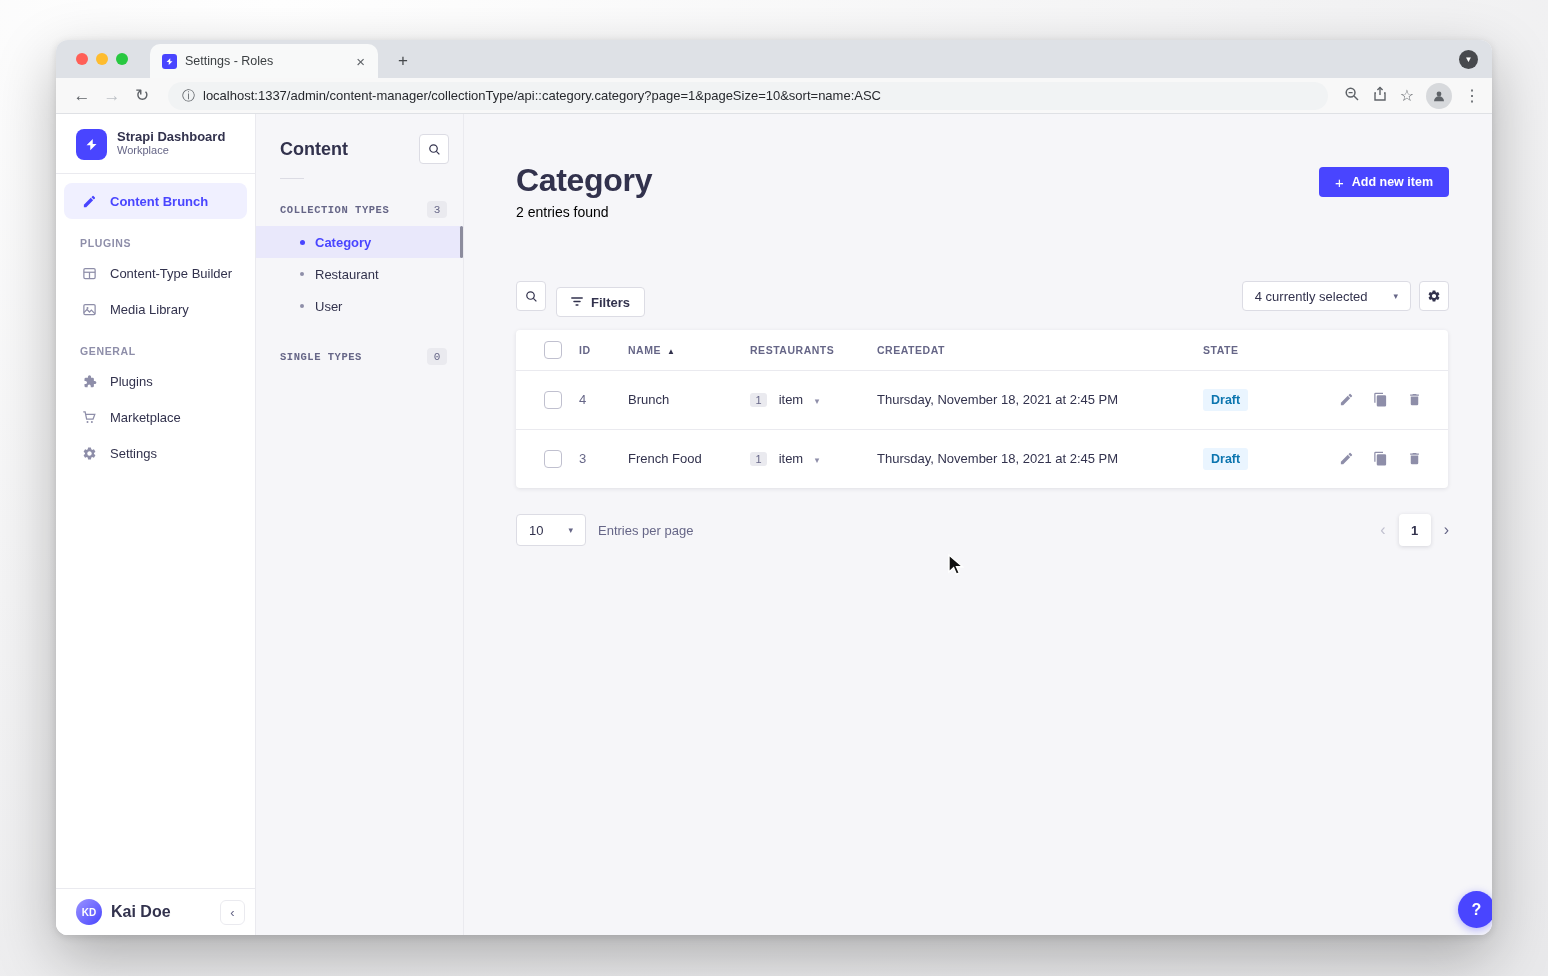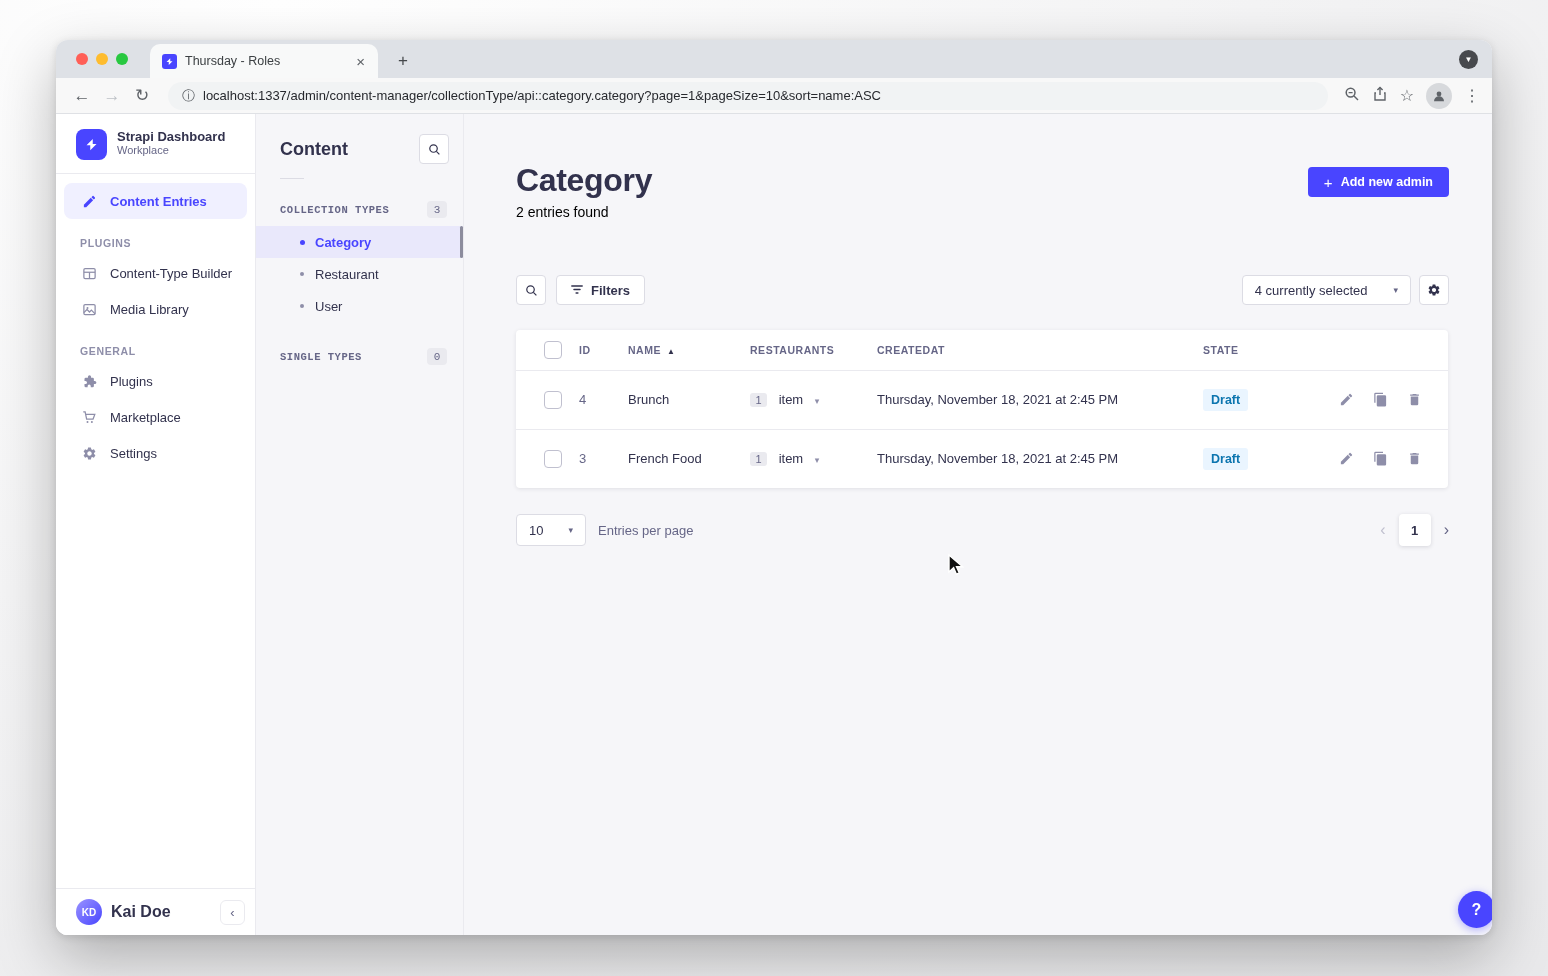--- a/index.html
+++ b/index.html
@@ -104,21 +104,21 @@
   .page-subtitle { position:absolute; left:52px; top:90px; font-size:14px; color:#000000; }
   .add-btn {
     position:absolute; right:43px; top:53px; height:30px; background:#4945ff; color:#fff;
     border:none; border-radius:4px; padding:0 16px; font-size:12.5px; font-weight:bold;
     display:flex; align-items:center; gap:8px; font-family:inherit;
   }
   .add-btn .plus { font-size:15px; font-weight:normal; }
   .controls { position:absolute; left:52px; right:43px; top:161px; display:flex; align-items:center; }
   .filters-btn {
     height:30px; margin-left:10px; background:#fff; border:1px solid #dcdce4; border-radius:4px;
-    padding:0 14px; display:flex; align-items:center; gap:8px; font-size:13px; font-weight:bold; color:#32324d;
+    padding:0 14px; display:flex; align-items:center; gap:8px; font-size:13px; font-weight:bold; color:#32324d;margin-top:12px;
   }
   .controls-right { margin-left:auto; display:flex; align-items:center; gap:8px; }
   .select-box {
     height:30px; background:#fff; border:1px solid #dcdce4; border-radius:4px;
     padding:0 12px; display:flex; align-items:center; gap:26px; font-size:13px; color:#32324d;
   }
   .caret { font-size:9px; color:#666687; }
   
   .table-card {
     position:absolute; left:52px; top:216px; width:932px; background:#fff; border-radius:4px;
@@ -168,21 +168,21 @@
       <span class="tl-red"></span>
       <span class="tl-yellow"></span>
       <span class="tl-green"></span>
     </div>
     <div class="tab">
       <span class="favicon">
         <svg width="9" height="9" viewBox="0 0 24 24">
             <path fill="#fff" d="M14 3l-10 10h6v8l10-10h-6z"></path>
           </svg>
       </span>
-      <span class="title">Thursday - Roles</span>
+      <span class="title">Settings - Roles</span>
       <span class="close">×</span>
     </div>
     <span class="newtab">+</span>
     <span class="profile-badge">▼</span>
   </div>
 
   <div class="toolbar">
     <span class="nav-btn">←</span>
     <span class="nav-btn disabled">→</span>
     <span class="nav-btn">↻</span>
@@ -231,21 +231,21 @@
         </span>
       </div>
       <div class="side-divider"></div>
 
       <div class="nav-item active">
         <span class="ic">
           <svg width="15" height="15" viewBox="0 0 24 24">
               <path fill="#4945ff" d="M3 17.25V21h3.75L17.81 9.94l-3.75-3.75L3 17.25zM20.71 7.04a1 1 0 000-1.41l-2.34-2.34a1 1 0 00-1.41 0l-1.83 1.83 3.75 3.75 1.83-1.83z"></path>
             </svg>
         </span>
-        <span>Content Entries</span>
+        <span>Content Brunch</span>
       </div>
 
       <div class="side-label">PLUGINS</div>
 
       <div class="nav-item">
         <span class="ic">
           <svg width="15" height="15" viewBox="0 0 24 24" fill="none" stroke="#8e8ea9" stroke-width="2">
               <rect x="3" y="4" width="18" height="16" rx="2"></rect>
               <line x1="3" y1="10" x2="21" y2="10"></line>
               <line x1="12" y1="10" x2="12" y2="20"></line>
@@ -334,21 +334,21 @@
         <span class="subnav-section-label">SINGLE TYPES</span>
         <span class="count-badge">0</span>
       </div>
     </nav>
 
     <main class="main">
       <h1 class="page-title">Category</h1>
       <div class="page-subtitle">2 entries found</div>
       <button class="add-btn">
         <span class="plus">+</span>
-        <span>Add new admin</span>
+        <span>Add new item</span>
       </button>
 
       <div class="controls">
         <span class="icon-btn">
           <svg width="13" height="13" viewBox="0 0 16 16">
               <circle cx="6.8" cy="6.8" r="4.6" fill="none" stroke="#32324d" stroke-width="1.5"></circle>
               <line x1="10.3" y1="10.3" x2="14" y2="14" stroke="#32324d" stroke-width="1.5"></line>
             </svg>
         </span>
         <button class="filters-btn">

